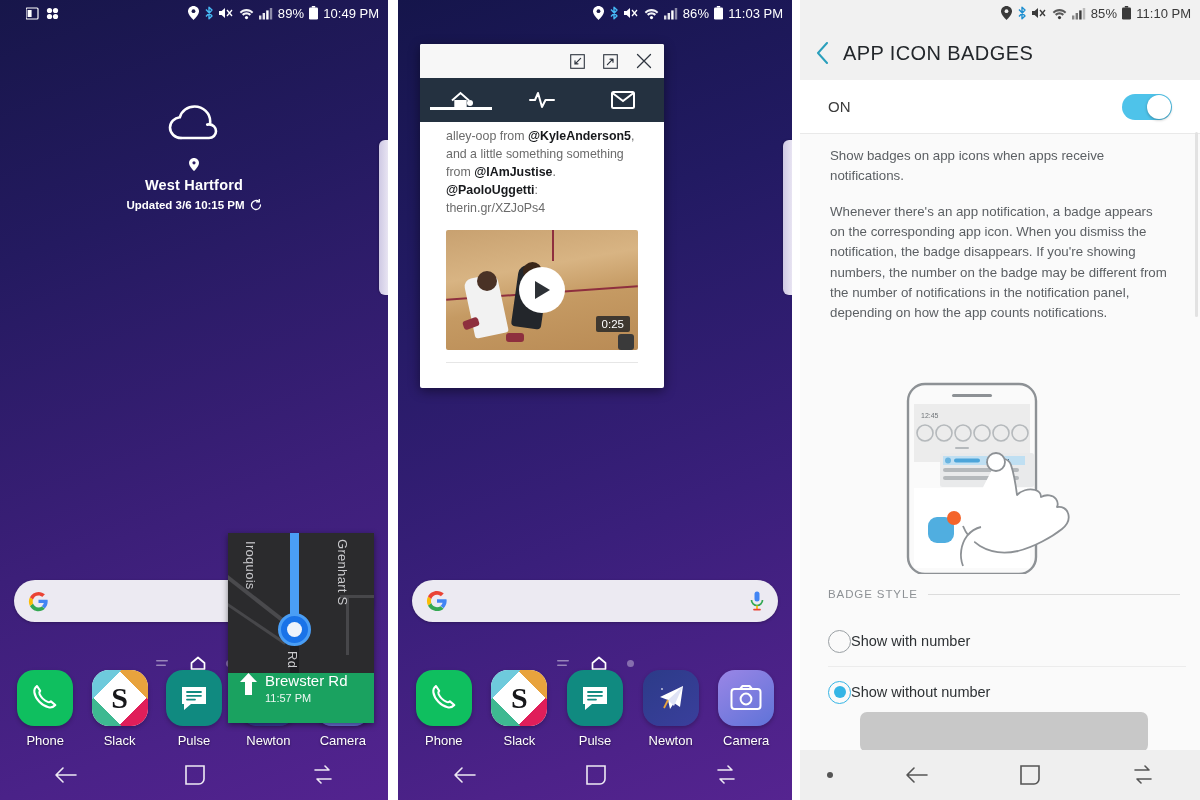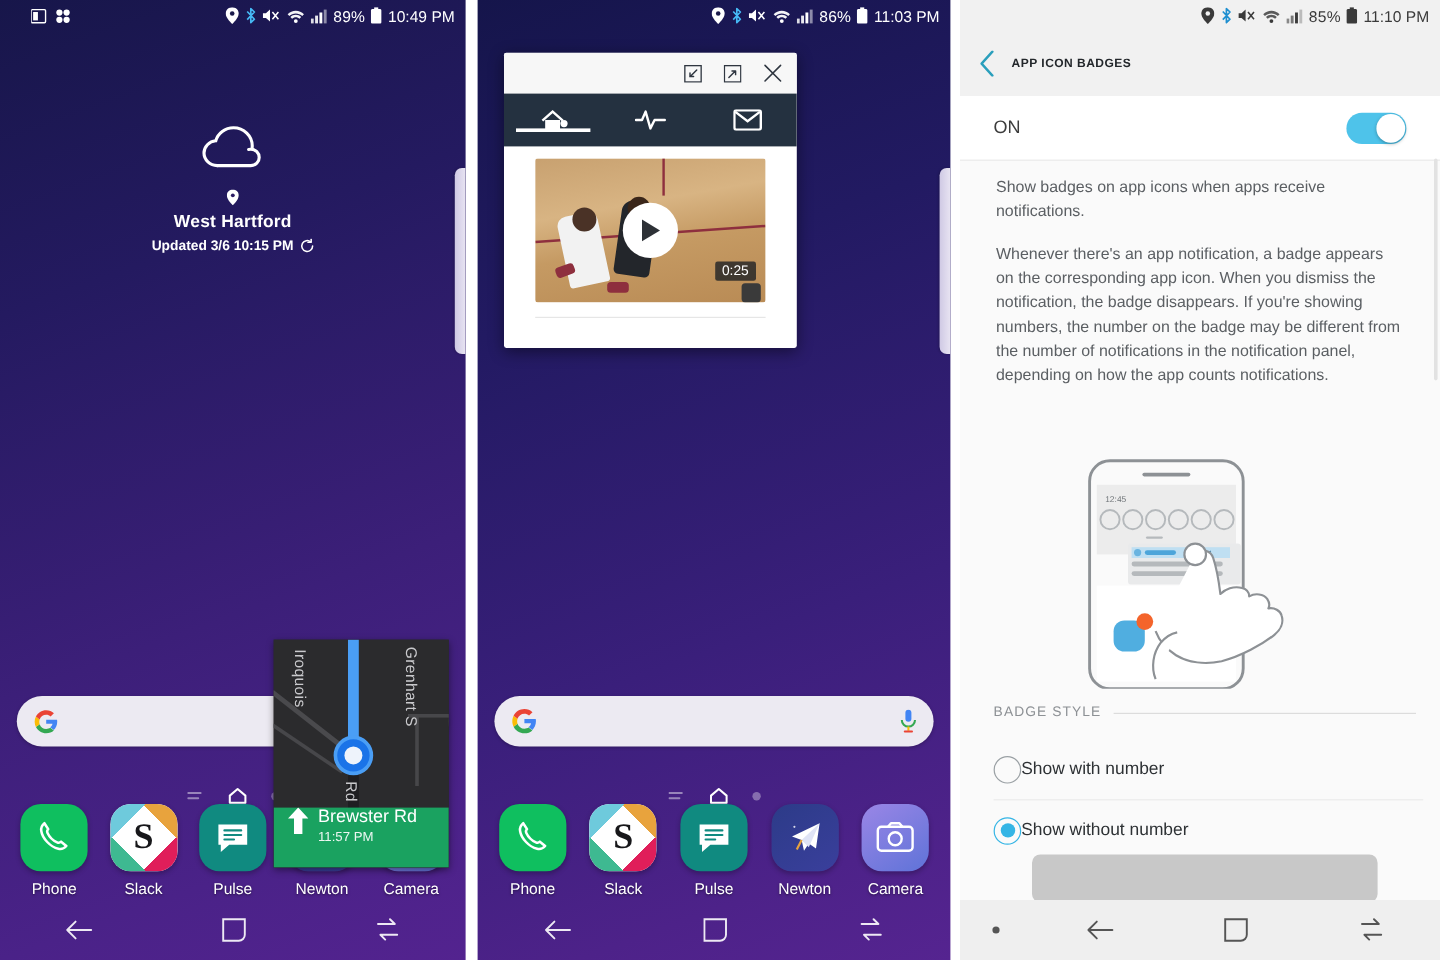--- a/index.html
+++ b/index.html
@@ -89,21 +89,21 @@
   .playbtn { position:absolute; left:50%; top:50%; transform:translate(-50%,-50%); width:46px; height:46px;
       border-radius:50%; background:#fff; display:flex; align-items:center; justify-content:center;}
   .viddur { position:absolute; right:8px; bottom:18px; background:rgba(40,40,40,.85); color:#fff;
       font-size:11.5px; padding:2px 6px; border-radius:2px; font-weight:500;}
   .vidcorner { position:absolute; right:4px; bottom:0px; width:16px; height:16px; background:#3a3a3a; border-radius:3px;}
   .popfoot { height:26px; border-top:1px solid #e6e6e6; margin:12px 26px 0 26px; }
 
   
   .settings-header { position:absolute; top:26px; left:0; right:0; height:54px; background:#f1f1f1;
       display:flex; align-items:center; padding:0 16px; gap:14px; }
-  .settings-header .ttl { font-size:10px; font-weight:bold; color:#23272b; letter-spacing:.4px;}
+  .settings-header .ttl { font-size:20px; font-weight:normal; color:#23272b; letter-spacing:.4px;}
   .toggle-row { position:absolute; top:80px; left:0; right:0; height:54px; background:#ffffff;
       display:flex; align-items:center; padding:0 28px; border-bottom:1px solid #e9e9e9;justify-content:center;}
   .toggle-row .on { font-size:15px; color:#3c3c3c;}
   .switch { margin-left:auto; width:50px; height:26px; border-radius:13px; background:#4ec3ea; position:relative;}
   .switch .knob { position:absolute; right:1px; top:1px; width:24px; height:24px; border-radius:50%;
       background:#fff; box-shadow:0 1px 3px rgba(0,0,0,.3);}
   .desc { position:absolute; top:146px; left:30px; right:30px; font-size:13.3px; line-height:1.53; color:#5b5f63;}
   .desc p + p { margin-top:15px; }
   .illus { position:absolute; top:378px; left:0; right:0; height:196px; }
   .badgestyle { position:absolute; top:588px; left:28px; right:20px; display:flex; align-items:center; gap:10px;}
@@ -421,20 +421,23 @@
           <svg width="26" height="18" viewBox="0 0 26 18">
               <path d="M1 9h5l3-7 4 14 3.5-7H25" fill="none" stroke="#fff" stroke-width="2" stroke-linecap="round" stroke-linejoin="round"></path>
             </svg>
         </div>
         <div class="pn">
           <svg width="24" height="18" viewBox="0 0 24 18">
               <rect x="1" y="1" width="22" height="16" rx="1.5" fill="none" stroke="#fff" stroke-width="2"></rect>
               <path d="M1.8 2.2L12 10 22.2 2.2" fill="none" stroke="#fff" stroke-width="2"></path>
             </svg>
         </div>
+      </div>
+      <div class="poptext">
+        <span>alley-oop from </span><b>@KyleAnderson5</b><span>, and a little something something from </span><b>@IAmJustise</b><span>. </span><b>@PaoloUggetti</b><span>: therin.gr/XZJoPs4</span>
       </div>
       <div class="popvid">
         <div style="position:absolute;inset:0;background:linear-gradient(170deg,#c8a170 0%,#d8b483 34%,#c59a63 58%,#b98b55 100%);"></div>
         <div style="position:absolute;left:0;top:52%;width:100%;height:2px;background:#8e2f3e;transform:rotate(-4deg);"></div>
         <div style="position:absolute;left:55%;top:0;width:2px;height:26%;background:#8e2f3e;"></div>
         <div style="position:absolute;left:12%;top:38%;width:34px;height:60px;background:#f2f2f2;border-radius:8px 8px 3px 3px;transform:rotate(-12deg);"></div>
         <div style="position:absolute;left:16%;top:34%;width:20px;height:20px;border-radius:50%;background:#4a3226;"></div>
         <div style="position:absolute;left:36%;top:30%;width:30px;height:62px;background:#23262b;border-radius:9px 9px 4px 4px;transform:rotate(8deg);"></div>
         <div style="position:absolute;left:40%;top:27%;width:19px;height:19px;border-radius:50%;background:#3a2619;"></div>
         <div style="position:absolute;left:9%;top:74%;width:16px;height:9px;background:#8e2f3e;border-radius:3px;transform:rotate(-20deg);"></div>

